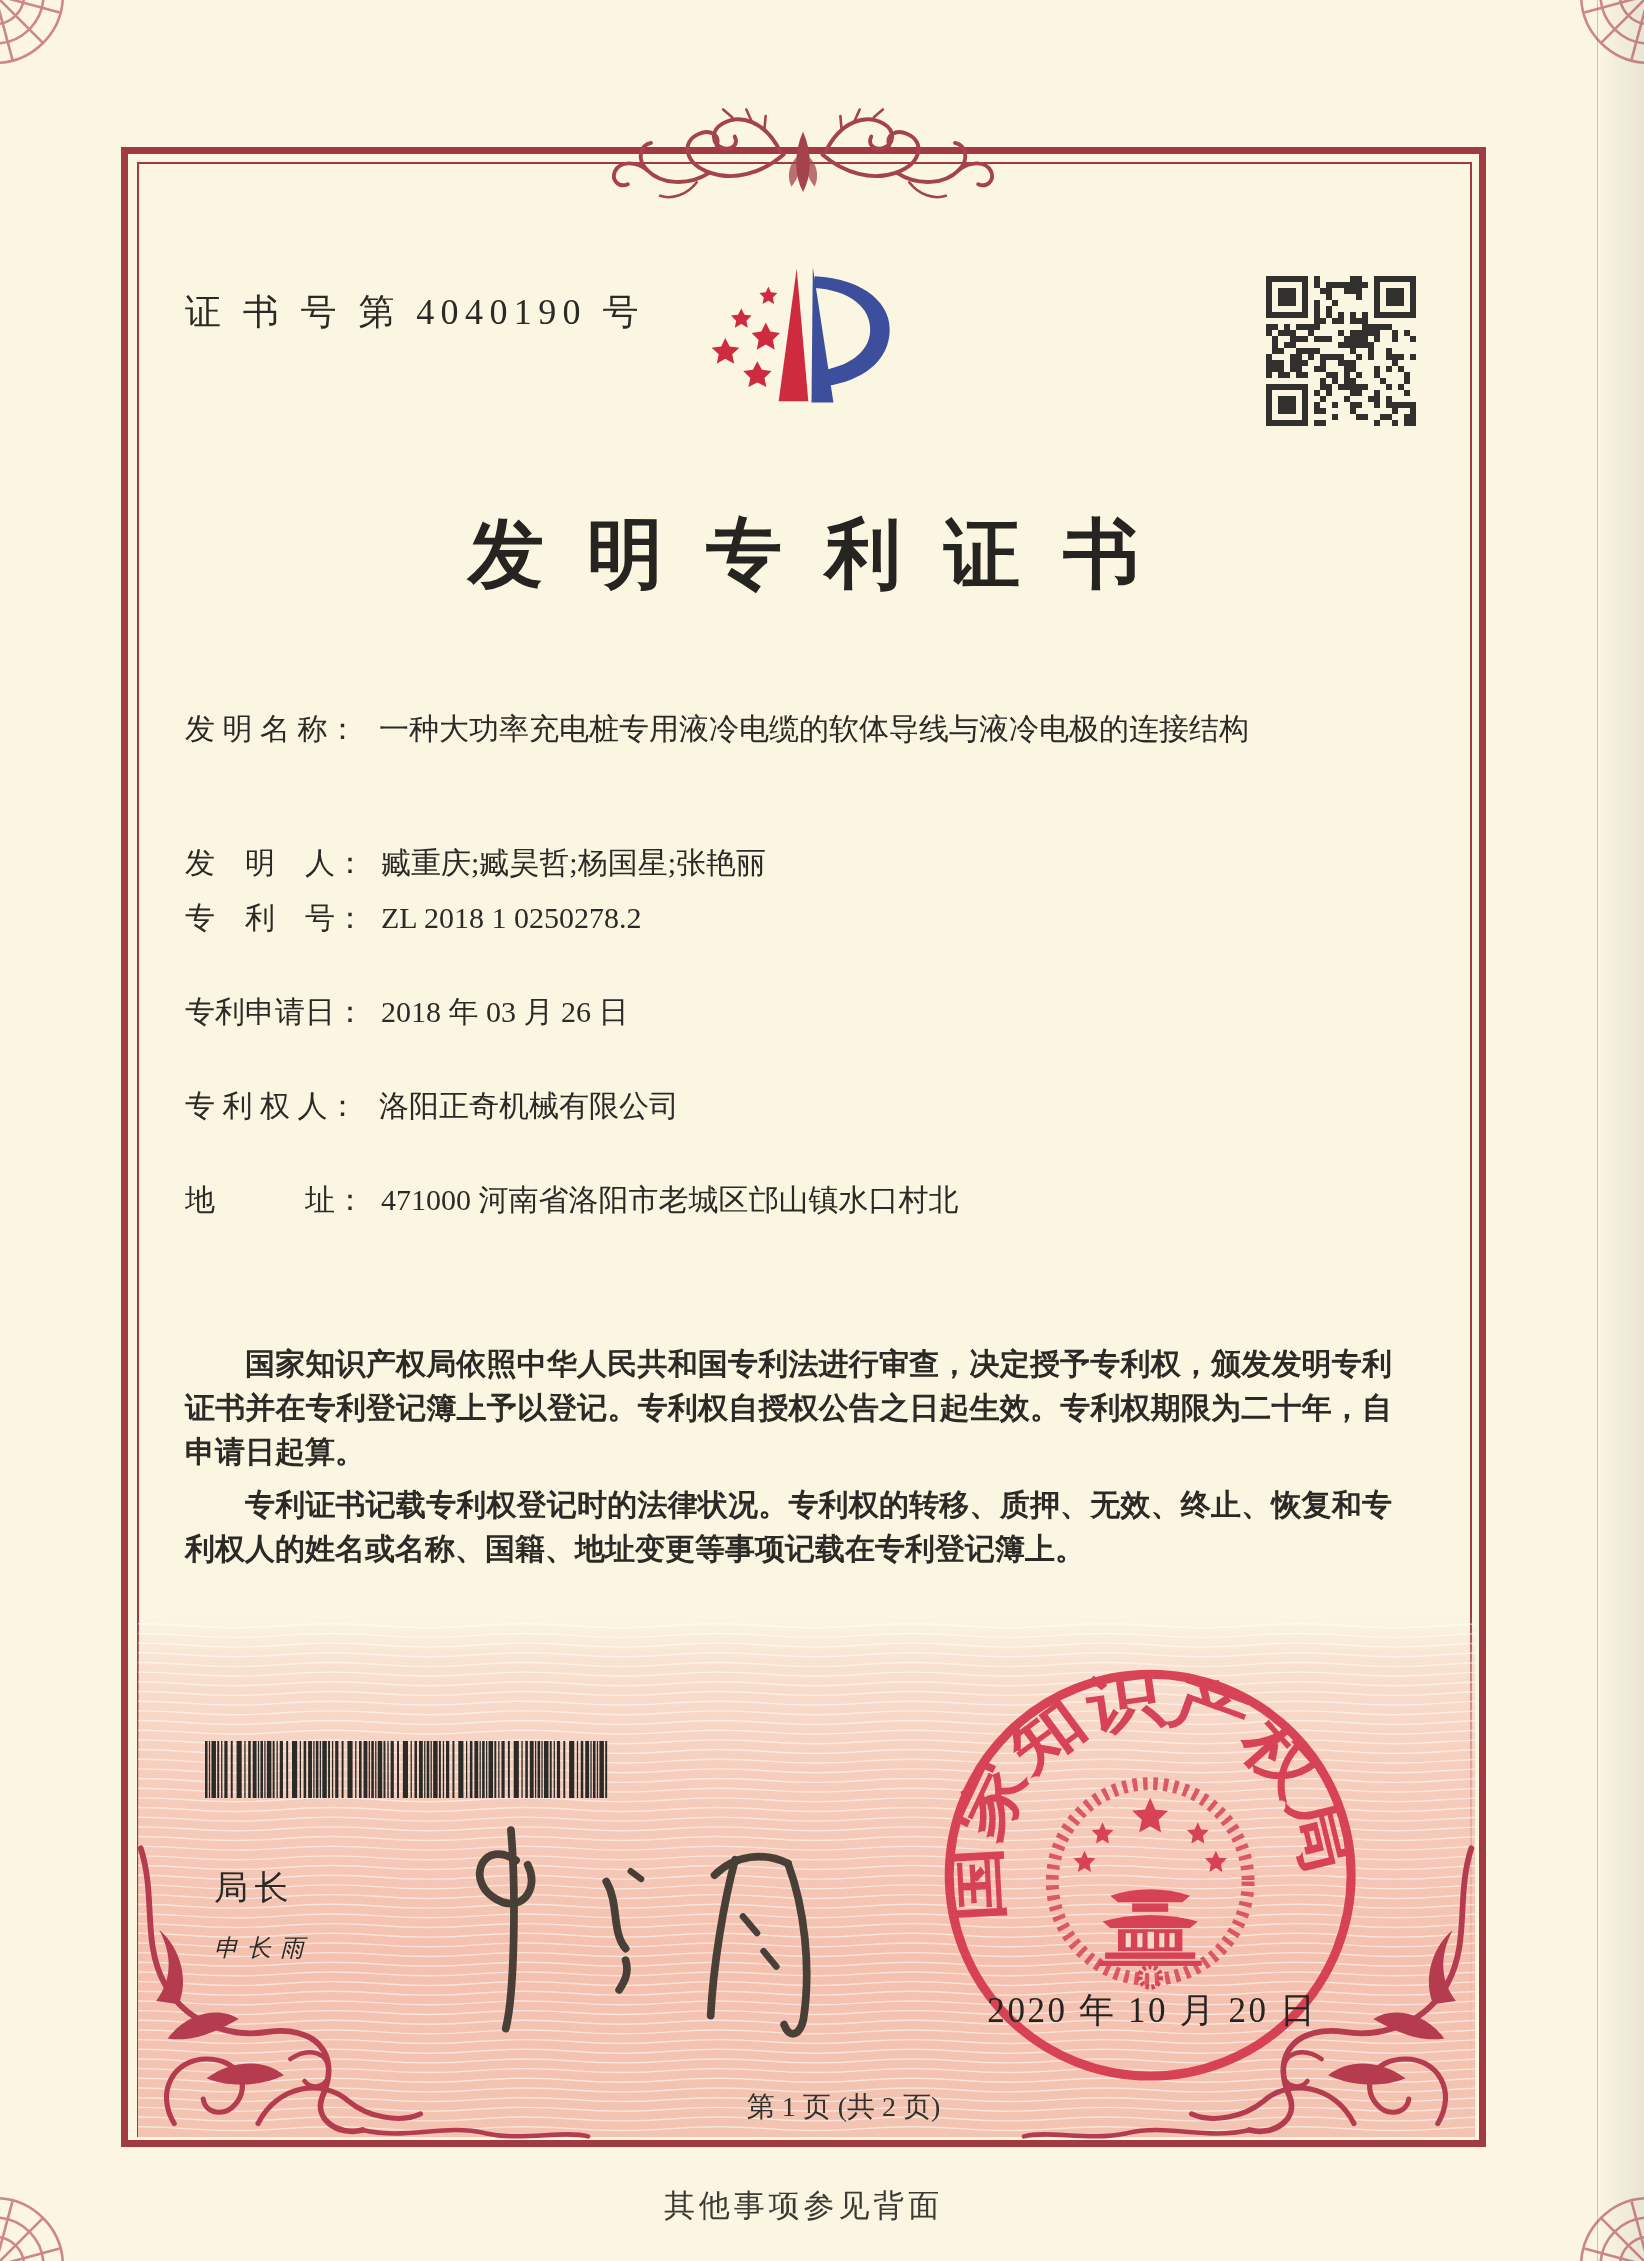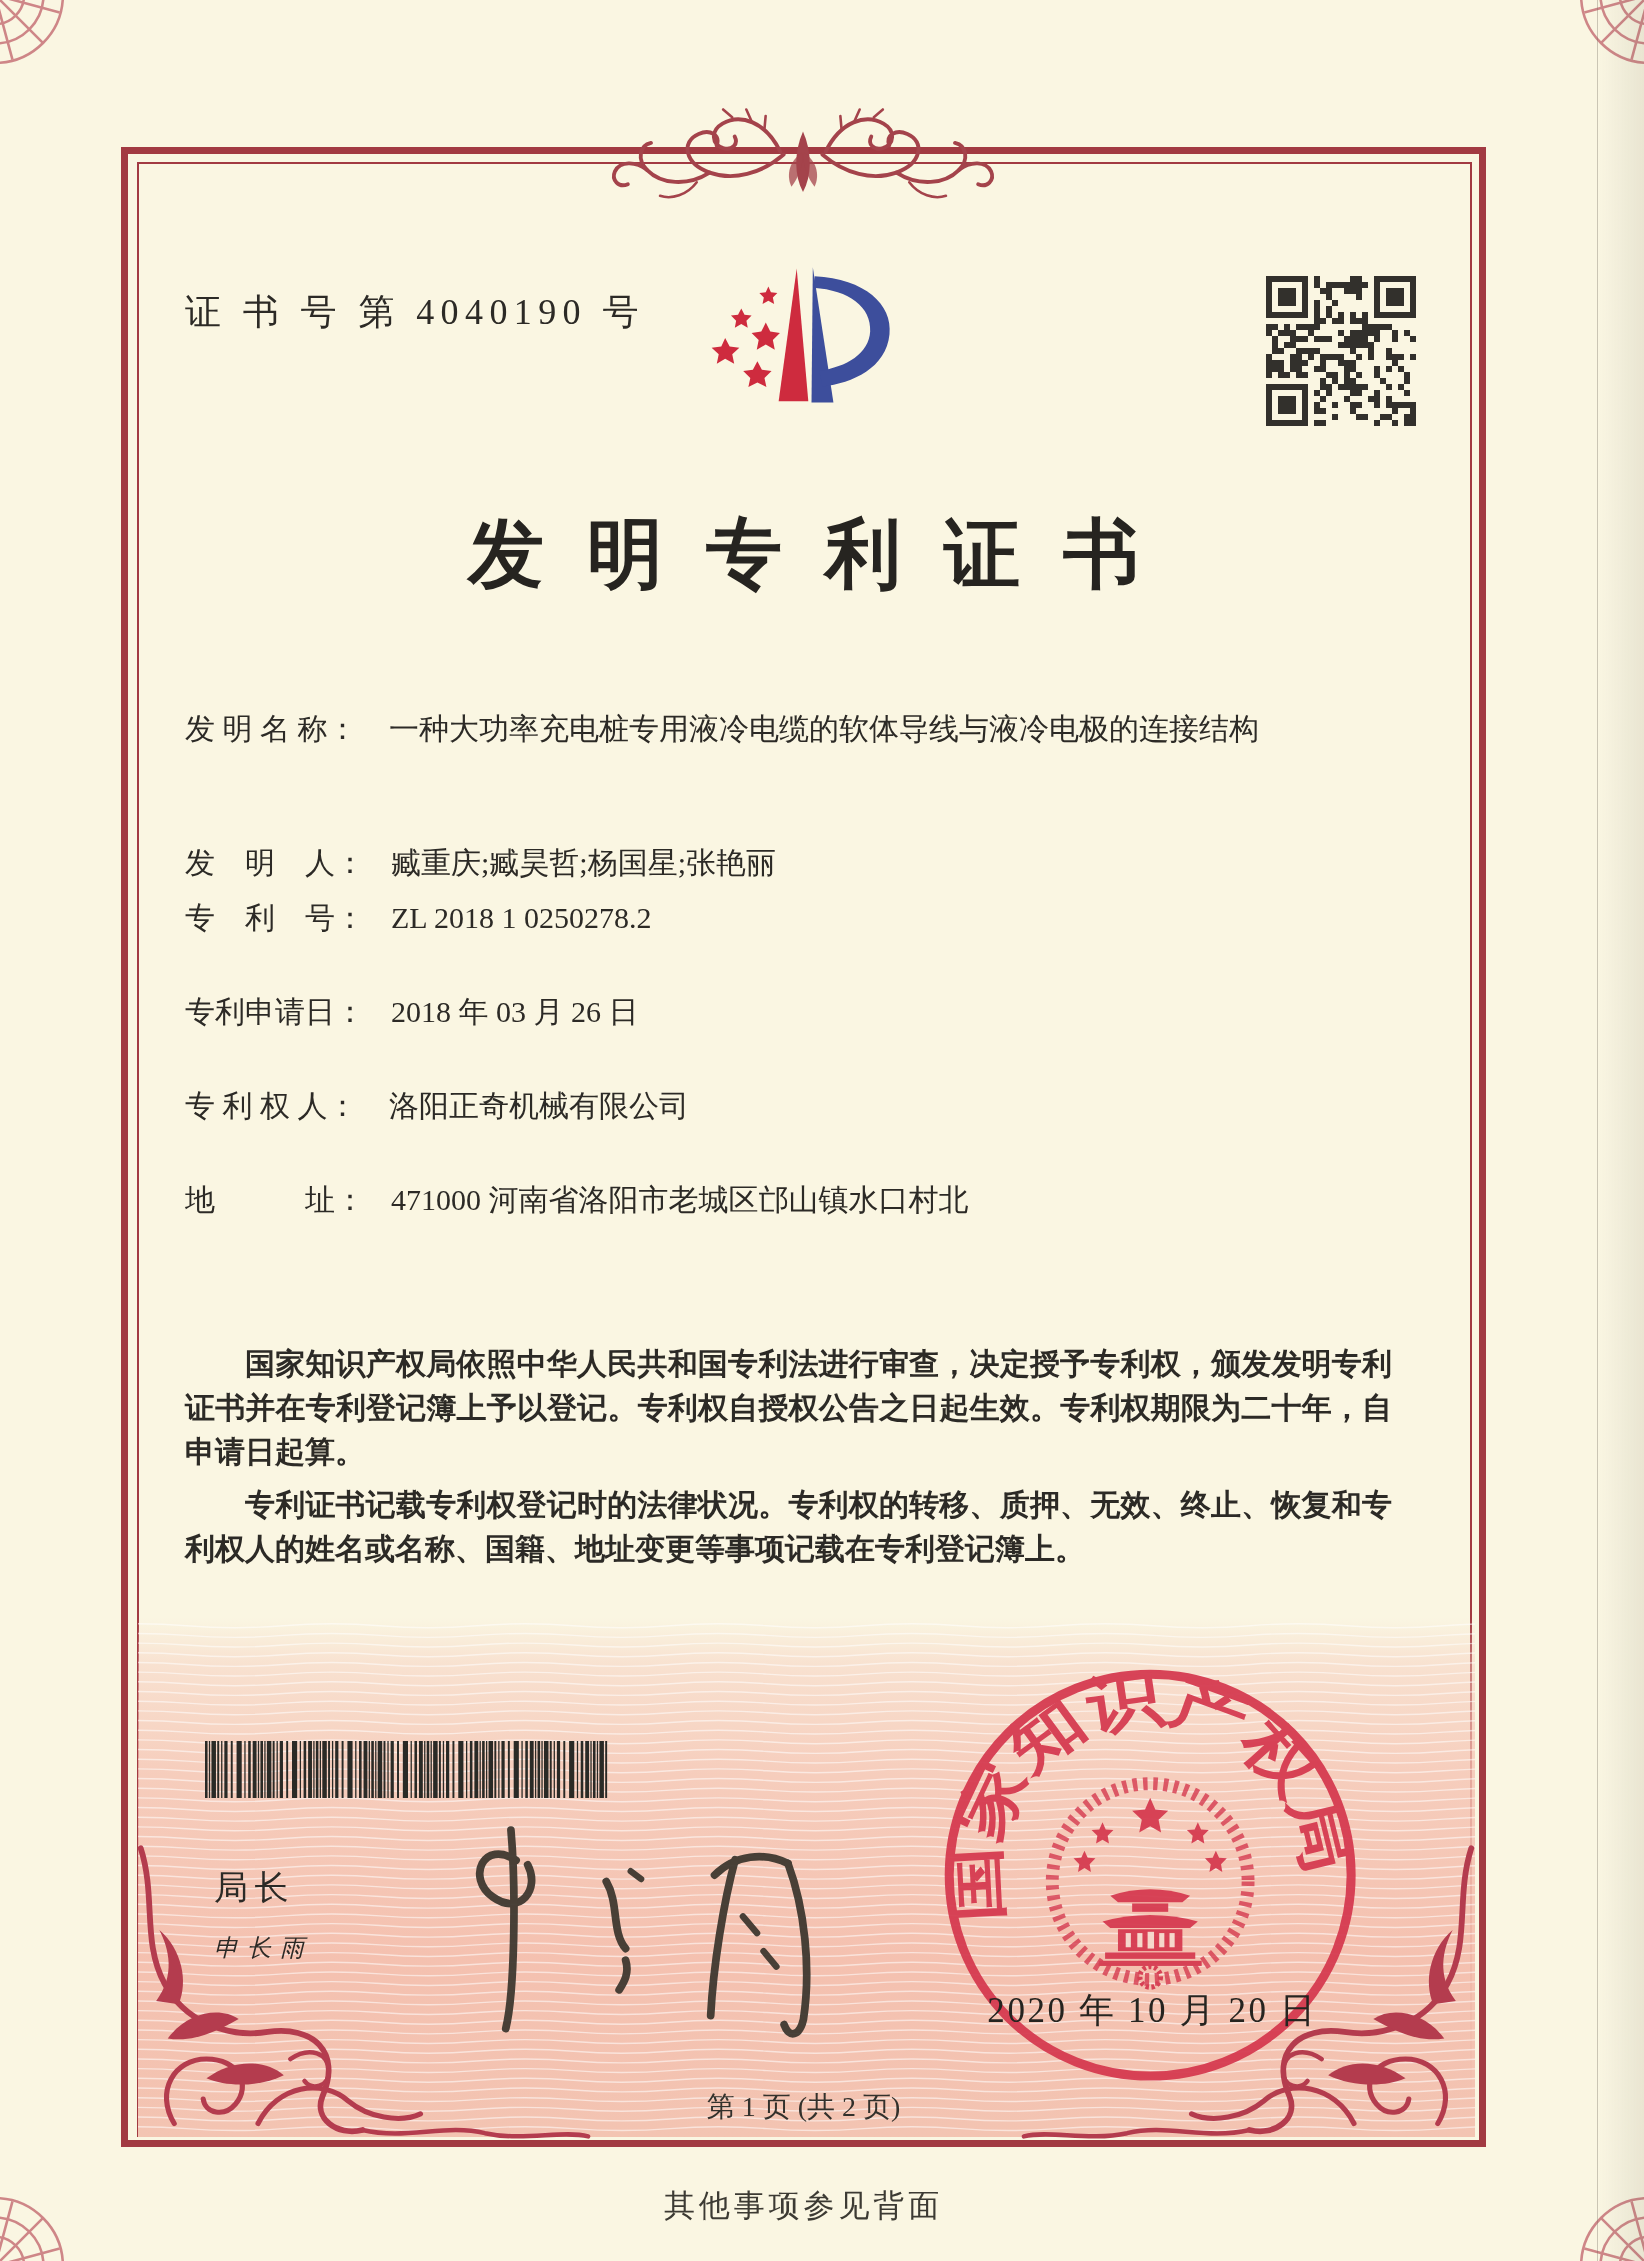--- a/index.html
+++ b/index.html
@@ -19,21 +19,21 @@
     border:2.6px solid #a23a42;box-sizing:border-box;}
   
   .cert-no{position:absolute;left:185px;top:288px;font-size:36px;letter-spacing:6.4px;}
   .logo{position:absolute;left:696px;top:253px;width:213px;height:203px;}
   .qr{position:absolute;left:1266px;top:276px;width:150px;height:150px;}
   .title{position:absolute;left:121px;top:504px;width:1365px;text-align:center;
     font-size:76px;font-weight:bold;letter-spacing:43px;text-indent:43px;color:#262420;}
   
   .frow{position:absolute;left:185px;font-size:30px;white-space:nowrap;}
   .frow .lbl{display:inline-block;min-width:178px;}
-  .frow .val{margin-left:26px;}
+  .frow .val{margin-left:16px;}
   .f1{top:709px}.f2{top:843px}.f3{top:898px}.f4{top:992px}
   .f5{top:1086px}.f6{top:1180px}.f7{top:1273px}
   .pair2{position:absolute;left:603px;top:0;}
   
   .bodytext{position:absolute;left:185px;top:1342px;width:1207px;
     font-size:30px;line-height:44px;text-align:justify;}
   .bodytext p{margin:0 0 9px 0;text-indent:2em;font-weight:bold;}
   
   .panel{position:absolute;left:138px;top:1618px;width:1337px;height:519px;overflow:hidden;
     background:linear-gradient(180deg,rgba(246,202,188,0) 0%,rgba(246,200,186,.45) 9%,
@@ -41,21 +41,21 @@
   .panel svg{position:absolute;left:0;top:0;}
   
   .barcode{position:absolute;left:205px;top:1741px;width:406px;height:57px;}
   .director-label{position:absolute;left:214px;top:1865px;font-size:34px;letter-spacing:6.4px;}
   .director-name{position:absolute;left:214px;top:1932px;font-size:24px;letter-spacing:9px;font-style:italic;}
   .signature{position:absolute;left:413px;top:1799px;width:451px;height:245px;}
   .seal{position:absolute;left:936px;top:1669px;width:429px;height:438px;opacity:.93;}
   .seal-date{position:absolute;left:943px;top:1987px;width:419px;text-align:center;
     font-size:35px;letter-spacing:2.6px;color:#262420;}
   .page-num{position:absolute;left:121px;top:2088px;width:1365px;text-align:center;
-    font-size:28px;color:#33312c;}
+    font-size:28px;color:#33312c;padding-left:40px;}
   .back-note{position:absolute;left:121px;top:2185px;width:1365px;text-align:center;
     font-size:31px;letter-spacing:3.9px;color:#3c3a33;}
   .flourishes{position:absolute;left:129px;top:1845px;width:1354px;height:303px;}
   .dragons{position:absolute;left:558px;top:76px;width:490px;height:161px;}
   .corner-lace{position:absolute;width:97px;height:97px;opacity:.6;}
   .cl-tl{left:-5.2px;top:-5.2px;}
   .cl-tr{right:-5.2px;top:-5.2px;transform:scale(-1,1);}
   .cl-bl{left:-5.2px;bottom:-5.2px;transform:scale(1,-1);}
   .cl-br{right:-5.2px;bottom:-5.2px;transform:scale(-1,-1);}
 </style>

